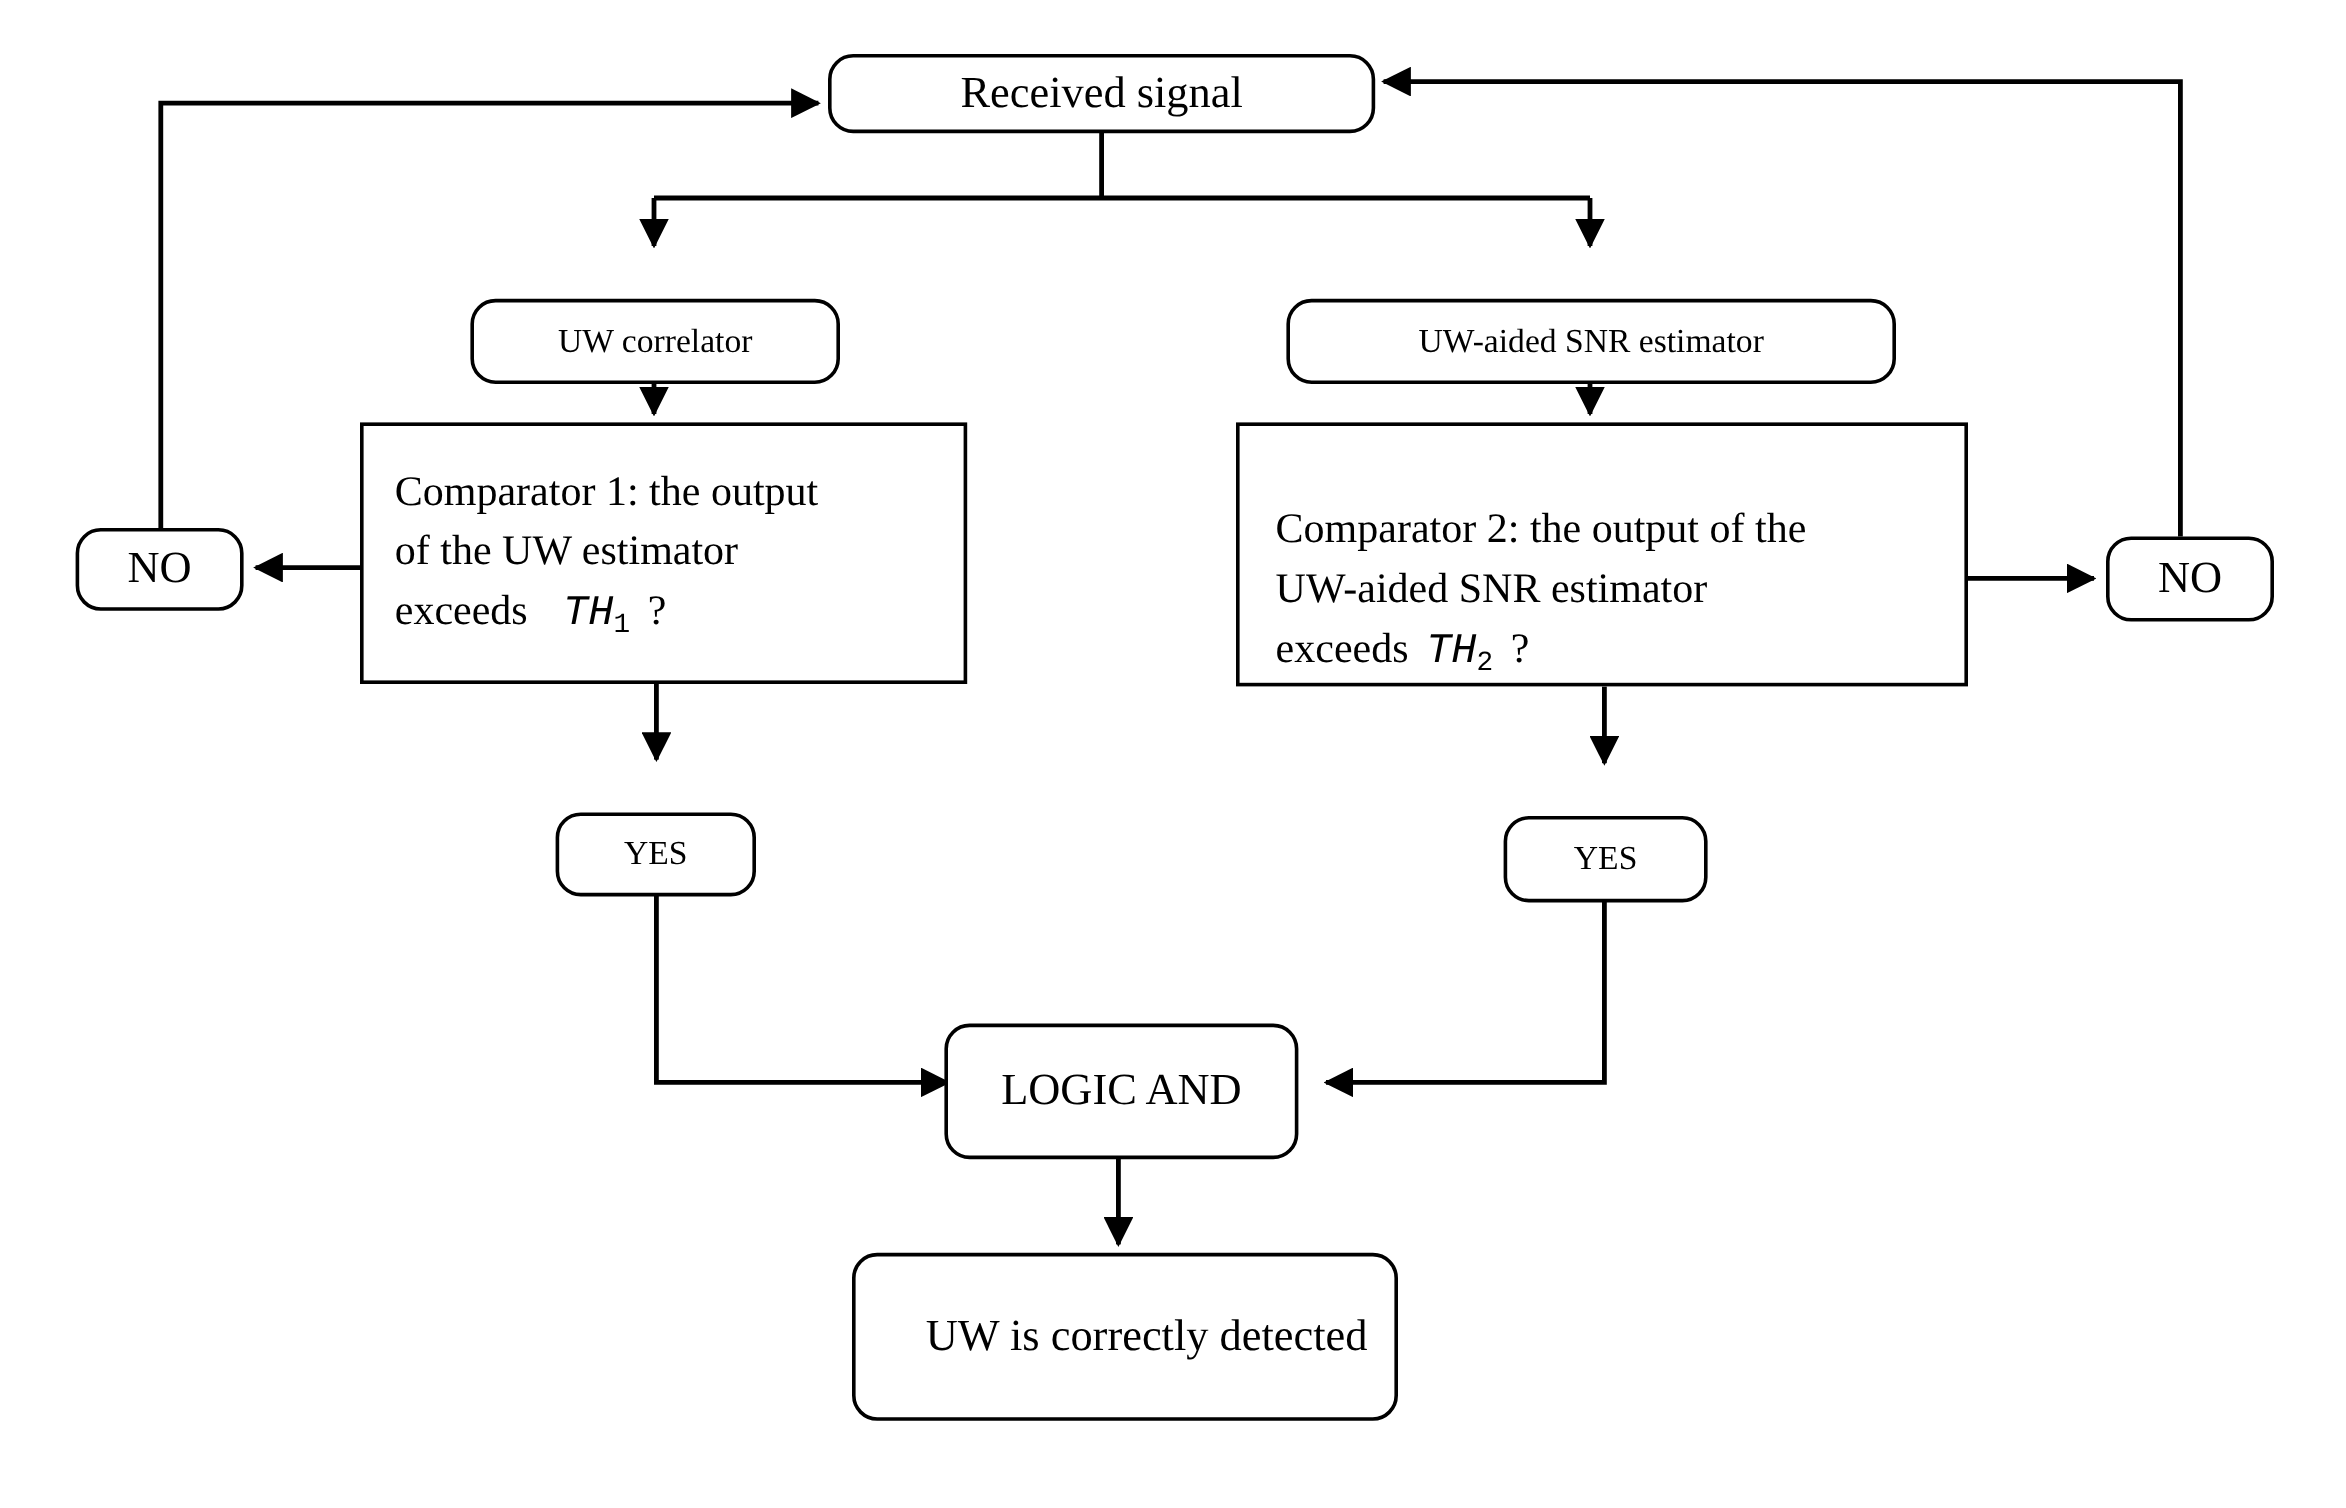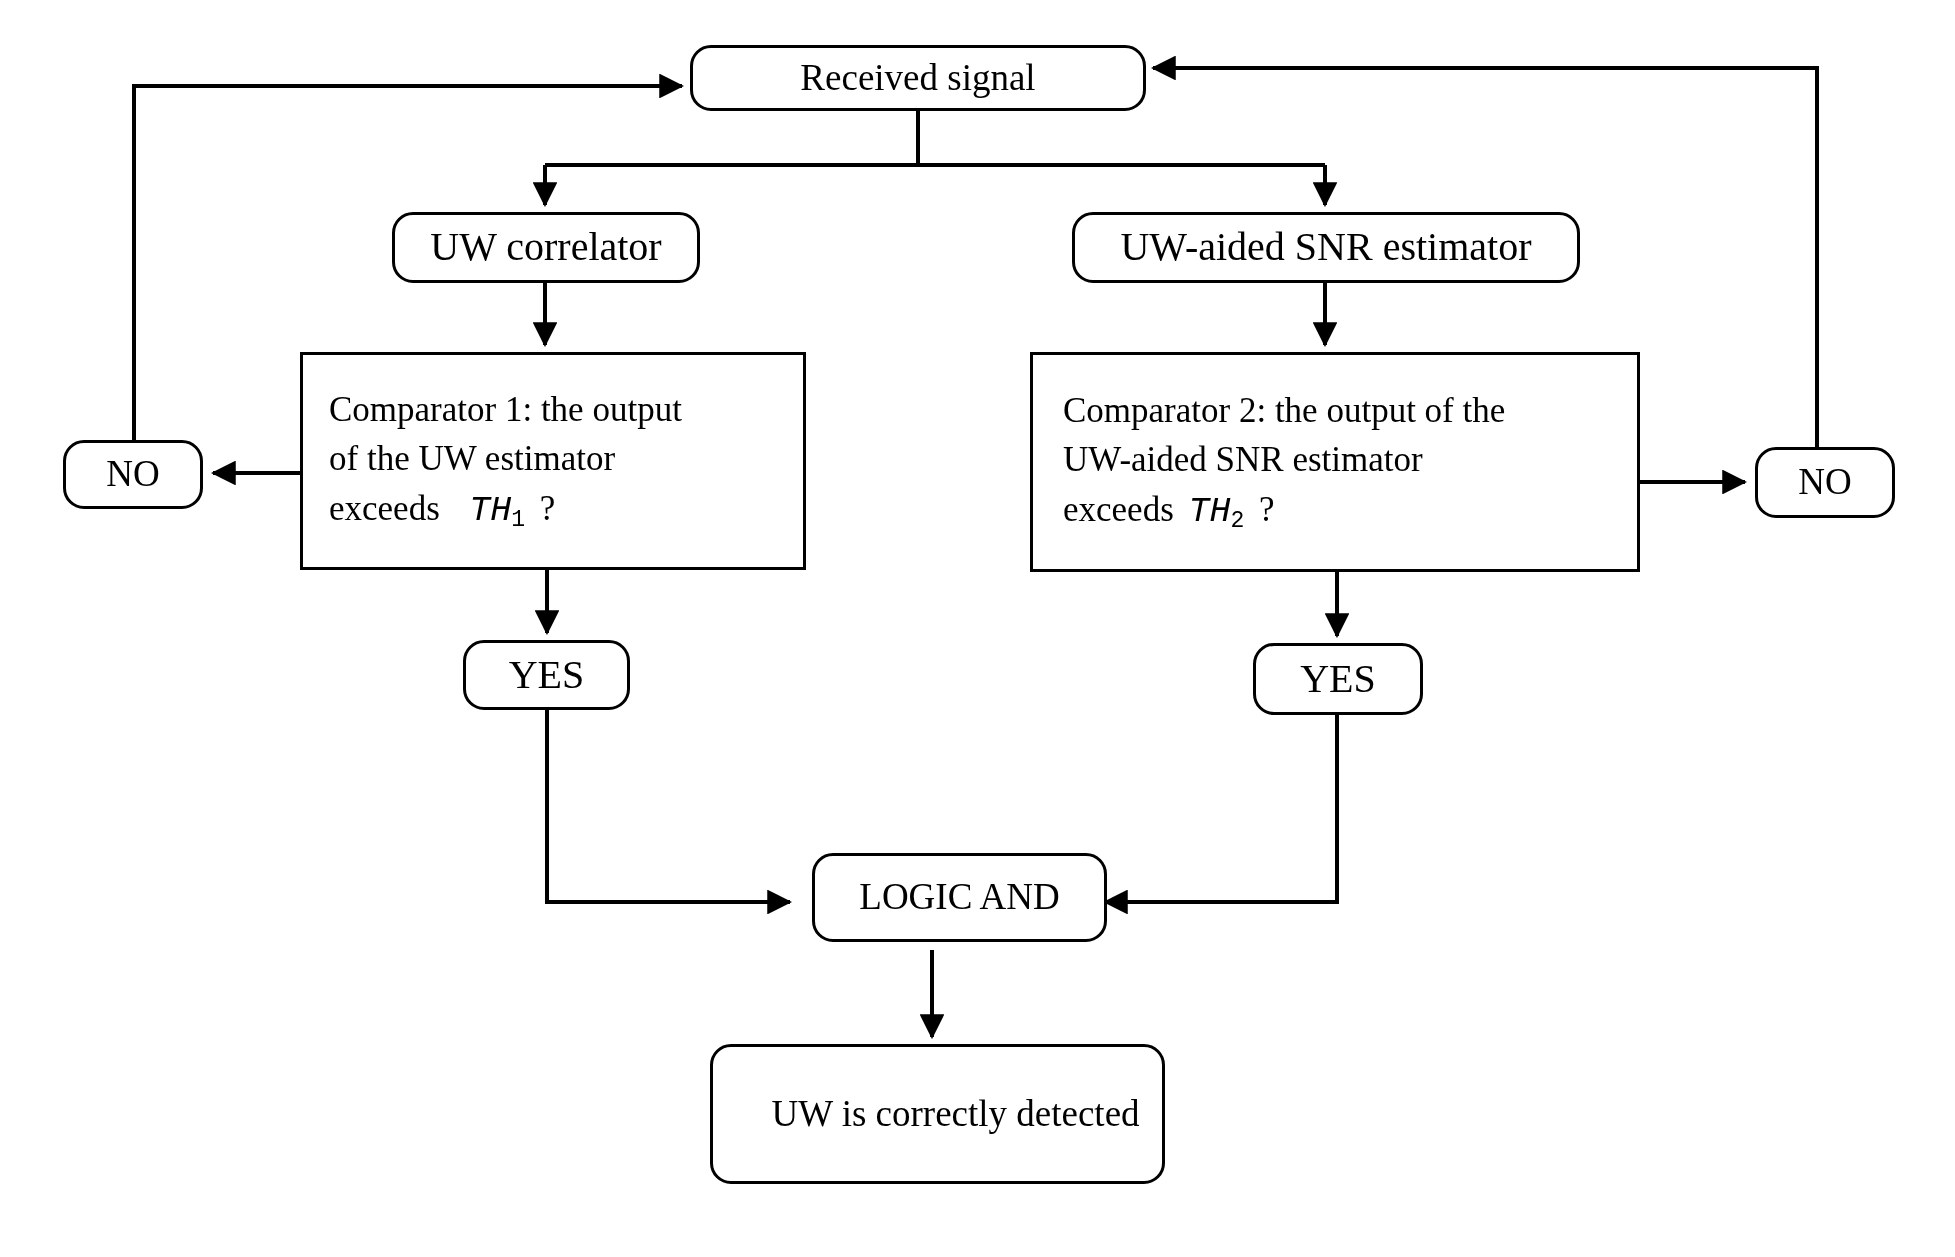--- a/index.html
+++ b/index.html
@@ -45,24 +45,24 @@
   }
   .node.leftal {
     justify-content: flex-start;
     text-align: left;
   }
   .node .txt {
     display: block;
     width: 100%;
   }
   .fs-lg  { font-size: 37px; }
-  .fs-md  { font-size: 40px; }
+  .fs-md  { font-size: 28px; margin-top: 37px; }
   .fs-sm  { font-size: 35px; }
   .pad-l  { padding-left: 26px; }
-  .pad-l2 { padding-left: 30px; padding-right: 28px; }
+  .pad-l2 { padding-left: 30px; padding-right: 28px; align-items: flex-end; }
 
   
   .mathvar {
     font-style: italic;
     font-family: Liberation Mono, monospace;
   }
   .mathvar sub {
     font-style: normal;
     font-size: 0.66em;
     vertical-align: -0.28em;
@@ -148,21 +148,21 @@
   </div>
 
   <div class="node center fs-md" style="left:463px; top:640px; width:167px; height:70px;">
     <span class="txt">YES</span>
   </div>
 
   <div class="node center fs-md" style="left:1253px; top:643px; width:170px; height:72px;">
     <span class="txt">YES</span>
   </div>
 
-  <div class="node center fs-lg" style="left:812px; top:853px; width:295px; height:89px;">
+  <div class="node center fs-lg" style="left:787px; top:853px; width:295px; height:113px;">
     <span class="txt">LOGIC AND</span>
   </div>
 
   <div class="node center fs-lg" style="left:710px; top:1044px; width:455px; height:140px;padding-left:36px;">
     <span class="txt">UW is correctly detected</span>
   </div>
 
 </div>
 
 </body></html>

